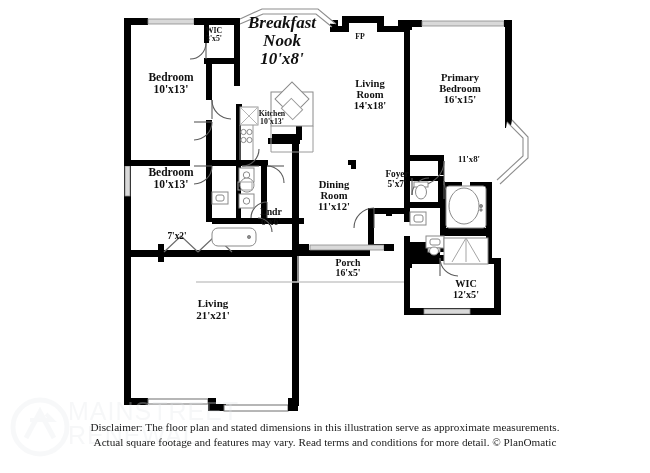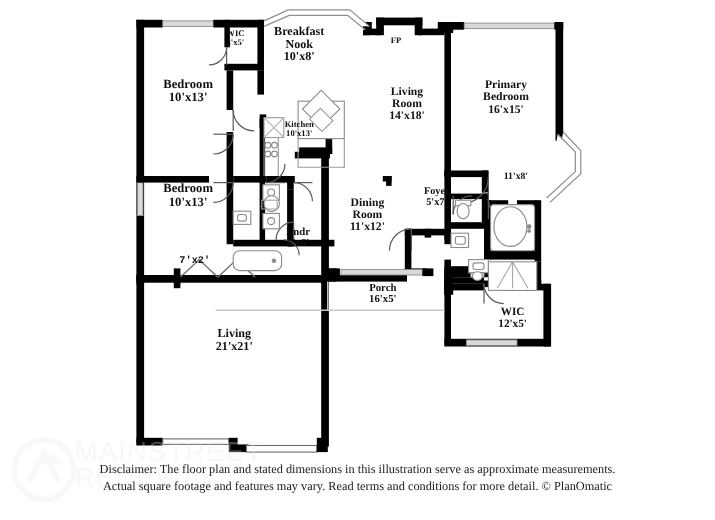--- a/index.html
+++ b/index.html
@@ -314,21 +314,21 @@
 
 <div id="labels">
     <div class="lbl" style="left: 171px; top: 83px; font-size: 11.5px;">
       <span class="nm">Bedroom</span>
       <span class="dim">10'x13'</span>
     </div>
     <div class="lbl" style="left: 214px; top: 35px; font-size: 7.8px;">
       <span class="nm">WIC</span>
       <span class="dim">3'x5'</span>
     </div>
-    <div class="lbl" style="left: 272px; top: 41px; font-size: 11px;">
+    <div class="lbl" style="left: 282px; top: 41px; font-size: 17px; font-style: italic;">
       <span class="nm">Breakfast</span>
       <span class="dim">Nook</span>
       <span class="dim">10'x8'</span>
     </div>
     <div class="lbl" style="left: 360px; top: 37px; font-size: 7.8px;">
       <span class="nm">FP</span>
     </div>
     <div class="lbl" style="left: 358px; top: 95px; font-size: 10.6px; margin-left: 12px;">
       <span class="nm">Living</span>
       <span class="dim">Room</span>
@@ -356,21 +356,21 @@
     </div>
     <div class="lbl" style="left: 334px; top: 196px; font-size: 10.6px;">
       <span class="nm">Dining</span>
       <span class="dim">Room</span>
       <span class="dim">11'x12'</span>
     </div>
     <div class="lbl" style="left: 271px; top: 217px; font-size: 9.8px;">
       <span class="nm">Lndr</span>
       <span class="dim">6'x6'</span>
     </div>
-    <div class="lbl" style="left: 177px; top: 237px; font-size: 9.3px; font-family: Liberation Mono, monospace;">
+    <div class="lbl" style="left: 177px; top: 237px; font-size: 9.3px;">
       <span class="nm">7'x2'</span>
     </div>
     <div class="lbl" style="left: 348px; top: 268px; font-size: 9.8px;">
       <span class="nm">Porch</span>
       <span class="dim">16'x5'</span>
     </div>
     <div class="lbl" style="left: 466px; top: 290px; font-size: 10.2px;">
       <span class="nm">WIC</span>
       <span class="dim">12'x5'</span>
     </div>

